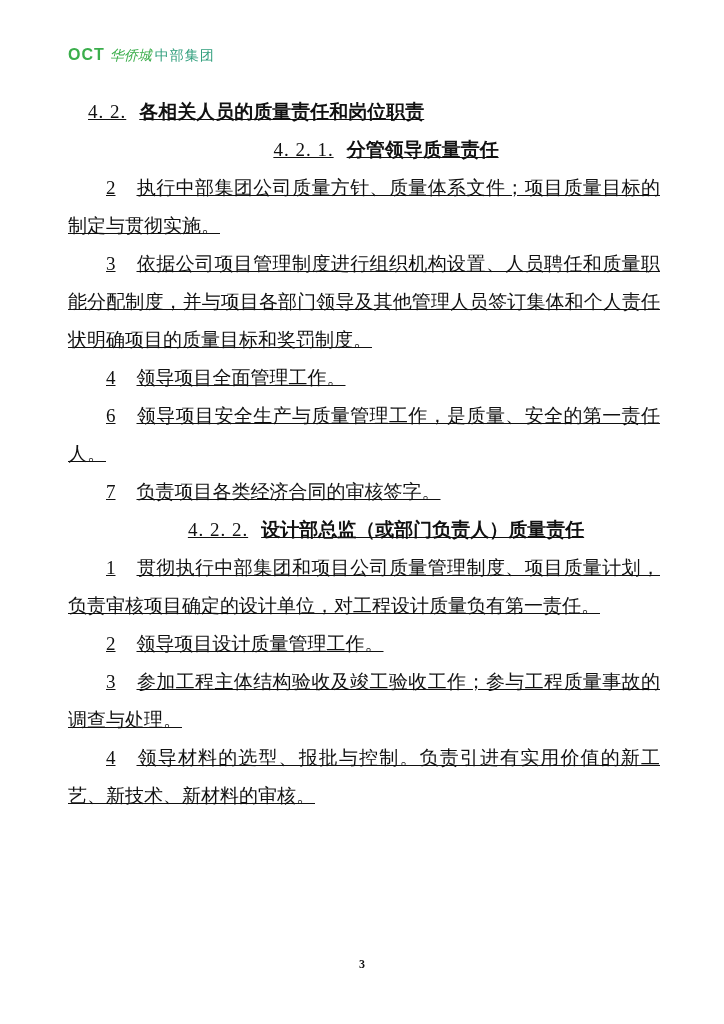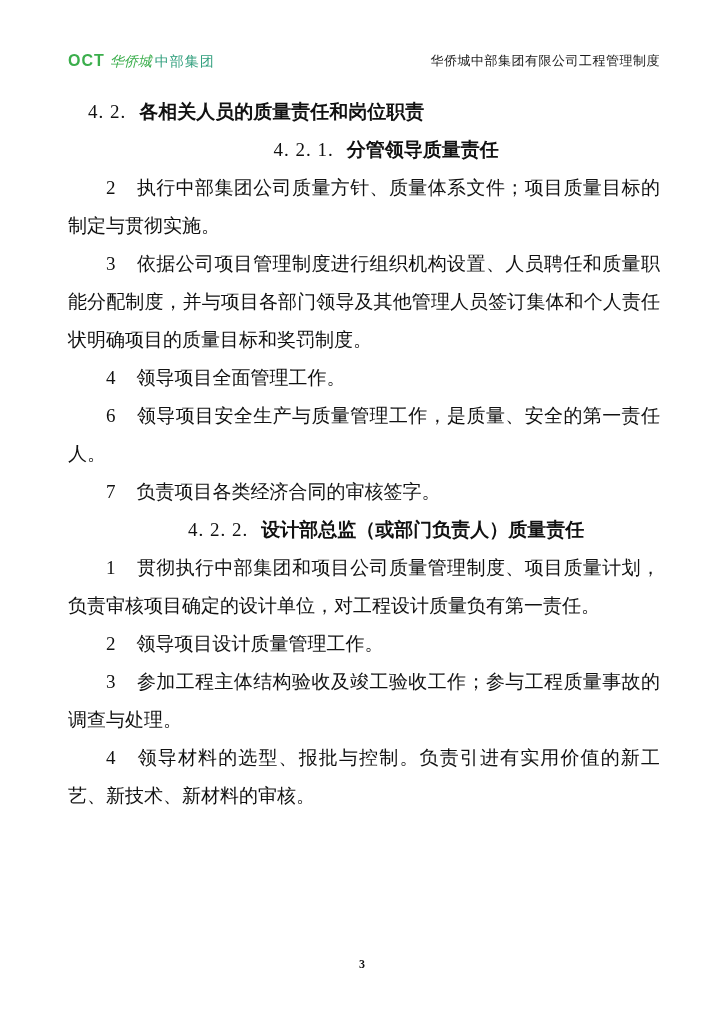--- a/index.html
+++ b/index.html
@@ -16,21 +16,20 @@
     box-sizing: border-box;
     padding: 46px 64px 0 68px;
     font-family: "Liberation Sans", sans-serif;
     color: #141414;
     overflow: hidden;
   }
   
   .hdr {
     display: flex;
     justify-content: space-between;
-    align-items: center;
     height: 30px;
     gap: 29px;
   }
   .logo {
     display: flex;
     align-items: baseline;
     white-space: nowrap;
   }
   .logo-oct {
     font-size: 16px;
@@ -58,20 +57,21 @@
     color: #1a1a1a;
     letter-spacing: 0.5px;
   }
   
   .doc-body {
     margin-top: 17px;
     font-size: 19px;
     line-height: 38px;
     text-align: justify;
     color: #111111;
+    text-decoration: underline;
   }
   .doc-body p {
     margin: 0;
   }
   .h-sec {
     font-weight: bold;
     padding-left: 20px;
     text-align: left;
   }
   .h-sub {
@@ -111,21 +111,20 @@
 <body>
 
 <div class="page">
 
   <header class="hdr">
     <div class="logo">
       <span class="logo-oct">OCT</span>
       <span class="logo-script">华侨城</span>
       <span class="logo-group">中部集团</span>
     </div>
-    <div class="doc-title">华侨城中部集团有限公司工程管理制度</div>
   </header>
 
   <main class="doc-body">
 
     <p class="h-sec"><span class="h-num">4. 2.</span><span>各相关人员的质量责任和岗位职责</span></p>
 
     <p class="h-sub"><span class="h-num">4. 2. 1.</span><span>分管领导质量责任</span></p>
 
     <p class="item"><span class="num">2</span><span>执行中部集团公司质量方针、质量体系文件；项目质量目标的制定与贯彻实施。</span></p>
     <p class="item"><span class="num">3</span><span>依据公司项目管理制度进行组织机构设置、人员聘任和质量职能分配制度，并与项目各部门领导及其他管理人员签订集体和个人责任状明确项目的质量目标和奖罚制度。</span></p>

